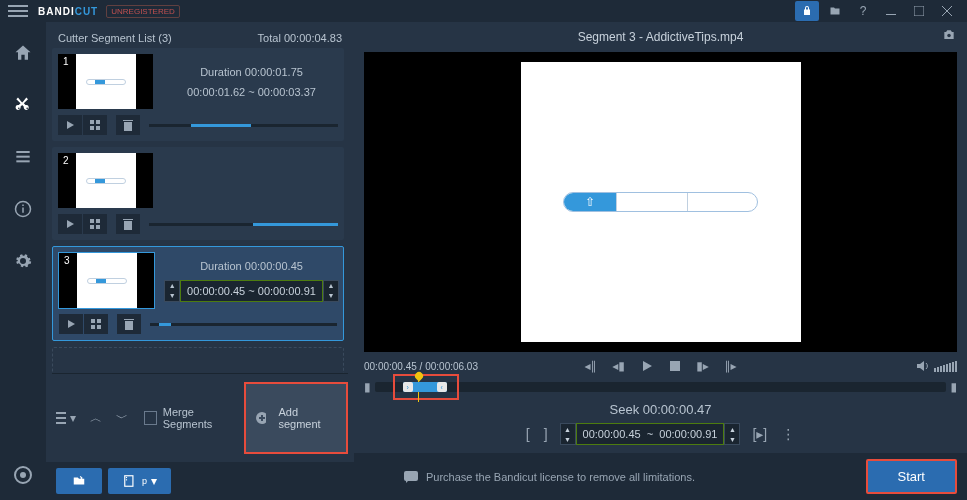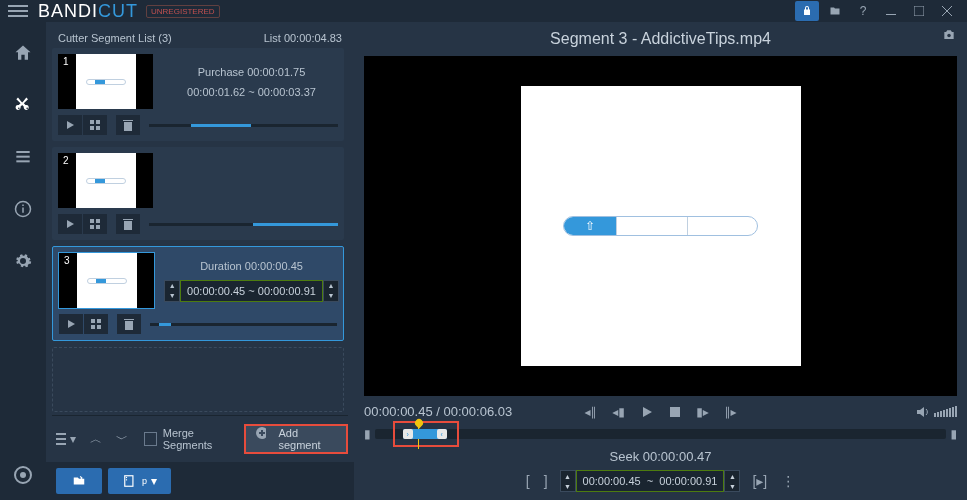--- a/index.html
+++ b/index.html
@@ -1,20 +1,20 @@
 <!DOCTYPE html>
 <html><head>
 <meta charset="utf-8">
 <style>
 *{box-sizing:border-box;margin:0;padding:0;font-family:"Segoe UI",Arial,sans-serif;user-select:none}
 body{background:#1e2a38;color:#c8d2dc;width:967px;height:500px;overflow:hidden;font-size:12px}
 .titlebar{height:22px;background:#1e2a38;display:flex;align-items:center;padding:0 8px}
 .hamburger{width:20px;cursor:pointer}
 .hamburger div{height:2px;background:#98a5b3;margin:3px 0}
-.logo{margin-left:10px;font-weight:400;letter-spacing:1px;font-size:18px}
+.logo{margin-left:10px;font-weight:700;letter-spacing:1px;font-size:10px}
 .logo-b{color:#fff}
 .logo-c{color:#3498db}
 .unreg{font-size:8px;color:#c05050;border:1px solid #614040;padding:1px 4px;margin-left:8px;border-radius:2px}
 .titlebar-right{margin-left:auto;display:flex;align-items:center;gap:4px}
 .tbtn{width:24px;height:20px;display:flex;align-items:center;justify-content:center;cursor:pointer;color:#98a5b3;border-radius:2px}
 .tbtn.blue{background:#2b6cb0;color:#fff}
 .main{display:flex;height:478px}
 .sidebar{width:46px;background:#1e2a38;display:flex;flex-direction:column;align-items:center;padding-top:18px;gap:26px}
 .sidebar .sbtn{width:26px;height:26px;display:flex;align-items:center;justify-content:center;cursor:pointer;color:#98a5b3}
 .sidebar .sbtn.active{color:#fff}
@@ -43,32 +43,32 @@
 .seg-controls .progress{flex:1;height:3px;background:#1a2530;margin-left:8px;position:relative}
 .seg-controls .progress::after{content:"";position:absolute;height:3px;background:#3498db;left:0}
 .seg-item:nth-child(1) .progress::after{left:22%;width:32%}
 .seg-item:nth-child(2) .progress::after{left:55%;width:45%}
 .seg-item:nth-child(3) .progress::after{left:5%;width:6%}
 .seg-placeholder{border:1px dashed #3a4a5d;height:65px;margin-bottom:6px;border-radius:2px}
 .left-footer{display:flex;align-items:center;gap:6px;padding:8px 0;border-top:1px solid #1a2530}
 .left-footer .fbtn{display:flex;align-items:center;justify-content:center;color:#98a5b3;cursor:pointer;padding:4px}
 .merge-chk{width:14px;height:14px;border:1px solid #6a7a8d;margin-right:6px;display:inline-block}
 .merge-label{display:flex;align-items:center;font-size:11px;color:#b8c4d0}
-.add-seg{margin-left:auto;background:#3a4a5d;padding:1px 10px;display:flex;align-items:flex-start;gap:12px;cursor:pointer;font-size:11px;color:#c8d2dc}
+.add-seg{margin-left:auto;background:#3a4a5d;padding:22px 10px;display:flex;align-items:center;gap:12px;cursor:pointer;font-size:11px;color:#c8d2dc}
 .red-box{border:2px solid #e74c3c}
 .right-panel{flex:1;display:flex;flex-direction:column;background:#263445}
-.preview-header{display:flex;align-items:center;justify-content:center;padding:8px;position:relative;font-size:16px;color:#c8d2dc}
+.preview-header{display:flex;align-items:center;justify-content:center;padding:8px;position:relative;font-size:12px;color:#c8d2dc}
 .cam-btn{position:absolute;right:10px;top:6px;color:#98a5b3;cursor:pointer}
 .preview{flex:1;background:#000;margin:0 10px;display:flex;align-items:center;justify-content:center;min-height:275px}
 .preview-inner{width:280px;height:280px;background:#fff;display:flex;align-items:center;justify-content:center}
 .preview-bar{width:195px;height:20px;border:1px solid #a0c0e0;border-radius:10px;display:flex;overflow:hidden}
 .preview-bar .seg1{width:27%;background:#3498db;display:flex;align-items:center;justify-content:center;color:#fff}
 .preview-bar .seg2,.preview-bar .seg3{flex:1;border-left:1px solid #c0d0e0}
 .playback-row{display:flex;align-items:center;padding:8px 10px 4px 10px}
-.time-display{font-size:13px;color:#b8c4d0}
+.time-display{font-size:10px;color:#b8c4d0}
 .transport{margin-left:auto;margin-right:auto;display:flex;gap:6px;position:absolute;left:50%;transform:translateX(-50%)}
 .transport .pbtn{width:22px;height:20px;display:flex;align-items:center;justify-content:center;cursor:pointer;color:#98a5b3}
 .playback-row{position:relative}
 .vol{margin-left:auto;display:flex;align-items:center;gap:4px;color:#98a5b3}
 .vol-bars{display:flex;gap:1px;align-items:flex-end}
 .vol-bars span{width:2px;background:#98a5b3}
 .timeline-row{display:flex;align-items:center;padding:4px 10px}
 .timeline{flex:1;height:10px;background:#1a2530;border-radius:2px;position:relative;margin:0 4px}
 .timeline .marker{position:absolute;left:28px;top:-4px;width:44px;height:18px}
 .timeline .marker .body{background:#3498db;height:10px;width:100%;position:relative;top:4px;border-radius:2px}
@@ -159,33 +159,33 @@
         <svg width="18" height="18" viewBox="0 0 24 24" fill="currentColor">
           <path d="M12 8a4 4 0 1 0 0 8 4 4 0 0 0 0-8zm9 4l2 1-1 3-2-.5a9 9 0 0 1-1.7 1.7l.5 2-3 1-1-2h-2l-1 2-3-1 .5-2A9 9 0 0 1 6.6 15L4 16l-1-3 2-1v-1l-2-1 1-3 2 .5A9 9 0 0 1 8.3 6L7.8 4l3-1 1 2h2l1-2 3 1-.5 2A9 9 0 0 1 19 8.3l2-.5 1 3-2 1v1z"></path>
         </svg>
       </div>
     <div class="rec"></div>
   </div>
 
   <div class="left-panel">
     <div class="seg-header">
       <span>Cutter Segment List (3)</span>
-      <span>List 00:00:04.83</span>
+      <span>Total 00:00:04.83</span>
     </div>
     <div class="seg-list">
       <div class="seg-item">
         <div class="seg-top">
           <div class="seg-thumb">
               <span class="num">1</span>
               <div class="inner">
                 <div class="bar"></div>
               </div>
             </div>
           <div class="seg-info">
-            <span>Purchase 00:00:01.75</span>
+            <span>Duration 00:00:01.75</span>
             <span>00:00:01.62 ~ 00:00:03.37</span>
           </div>
         </div>
         <div class="seg-controls">
           <div class="cbtn">
               <svg width="10" height="10" fill="currentColor">
                 <path d="M2 1l7 4-7 4z"></path>
               </svg>
             </div>
           <div class="cbtn">
@@ -408,14 +408,24 @@
           <div class="time-box"><span>00:00:00.45</span> &nbsp;<span>~</span>&nbsp; <span>00:00:00.91</span></div>
           <div class="spin">
               <span>▲</span>
               <span>▼</span>
             </div>
         </div>
         <span class="bracket">[▸]</span>
         <span class="bracket">⋮</span>
       </div>
     </div>
+    <div class="bottom-bar">
+      <div class="purchase">
+        <svg width="14" height="12" fill="#98a5b3">
+            <rect width="14" height="10" rx="2"></rect>
+            <path d="M4 10l-2 2v-2"></path>
+          </svg>
+        <span>Purchase the Bandicut license to remove all limitations.</span>
+      </div>
+      <div class="start-btn red-box">Start</div>
+    </div>
   </div>
 </div>
 
 </body></html>

